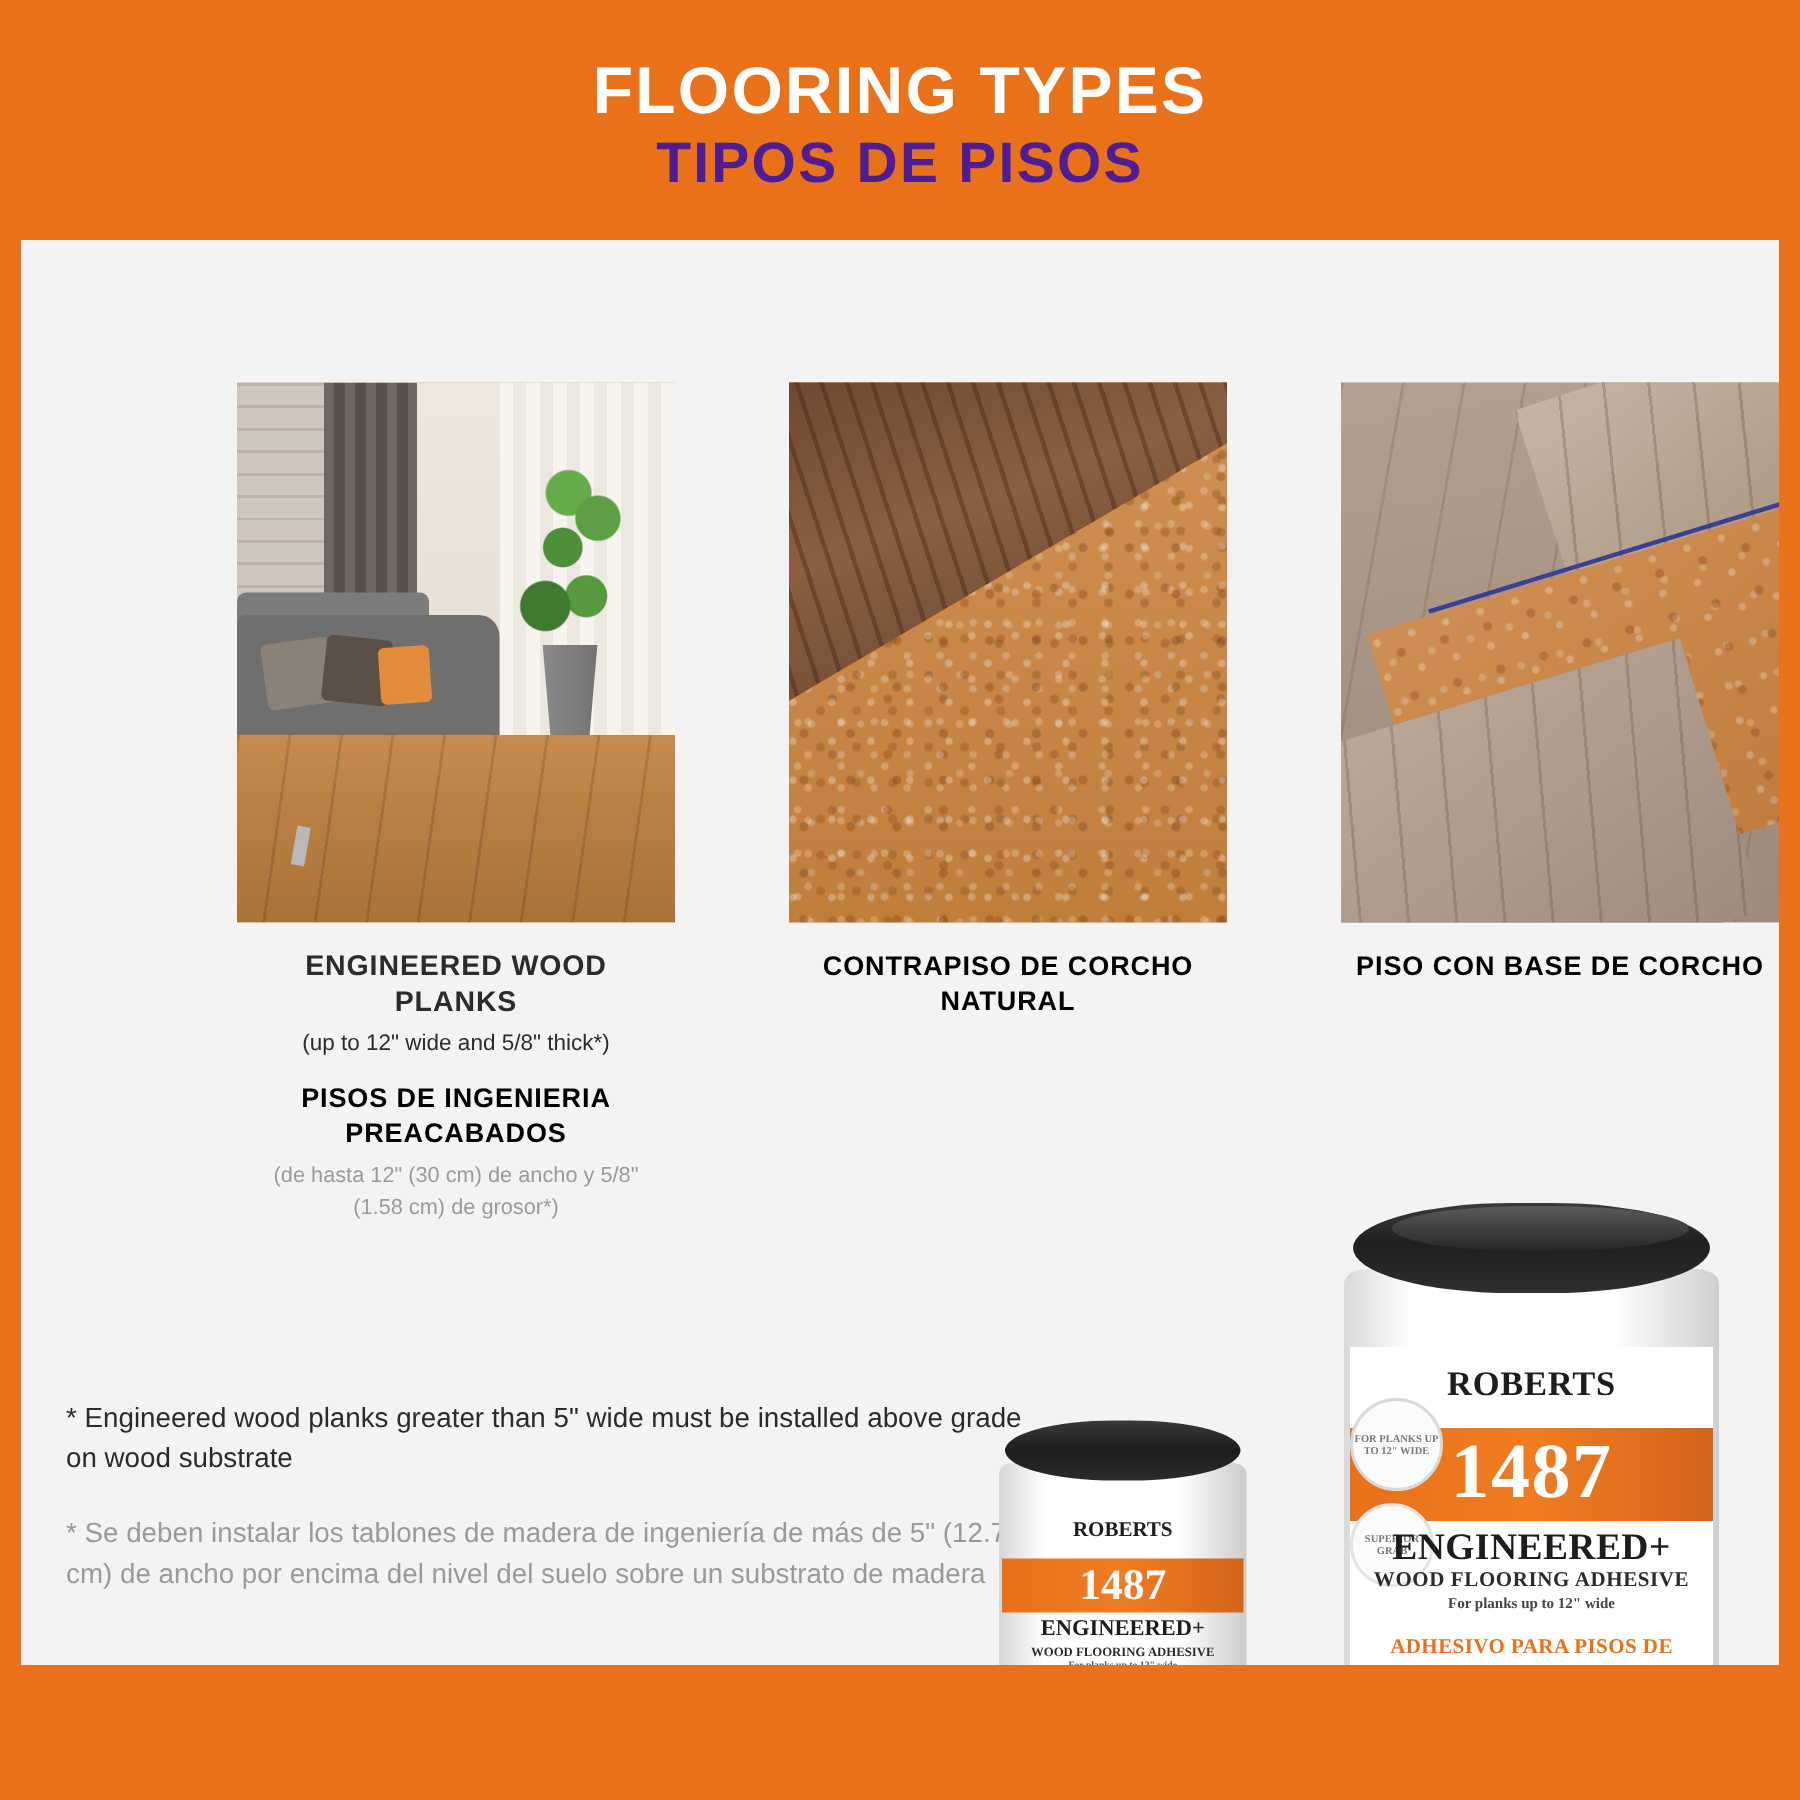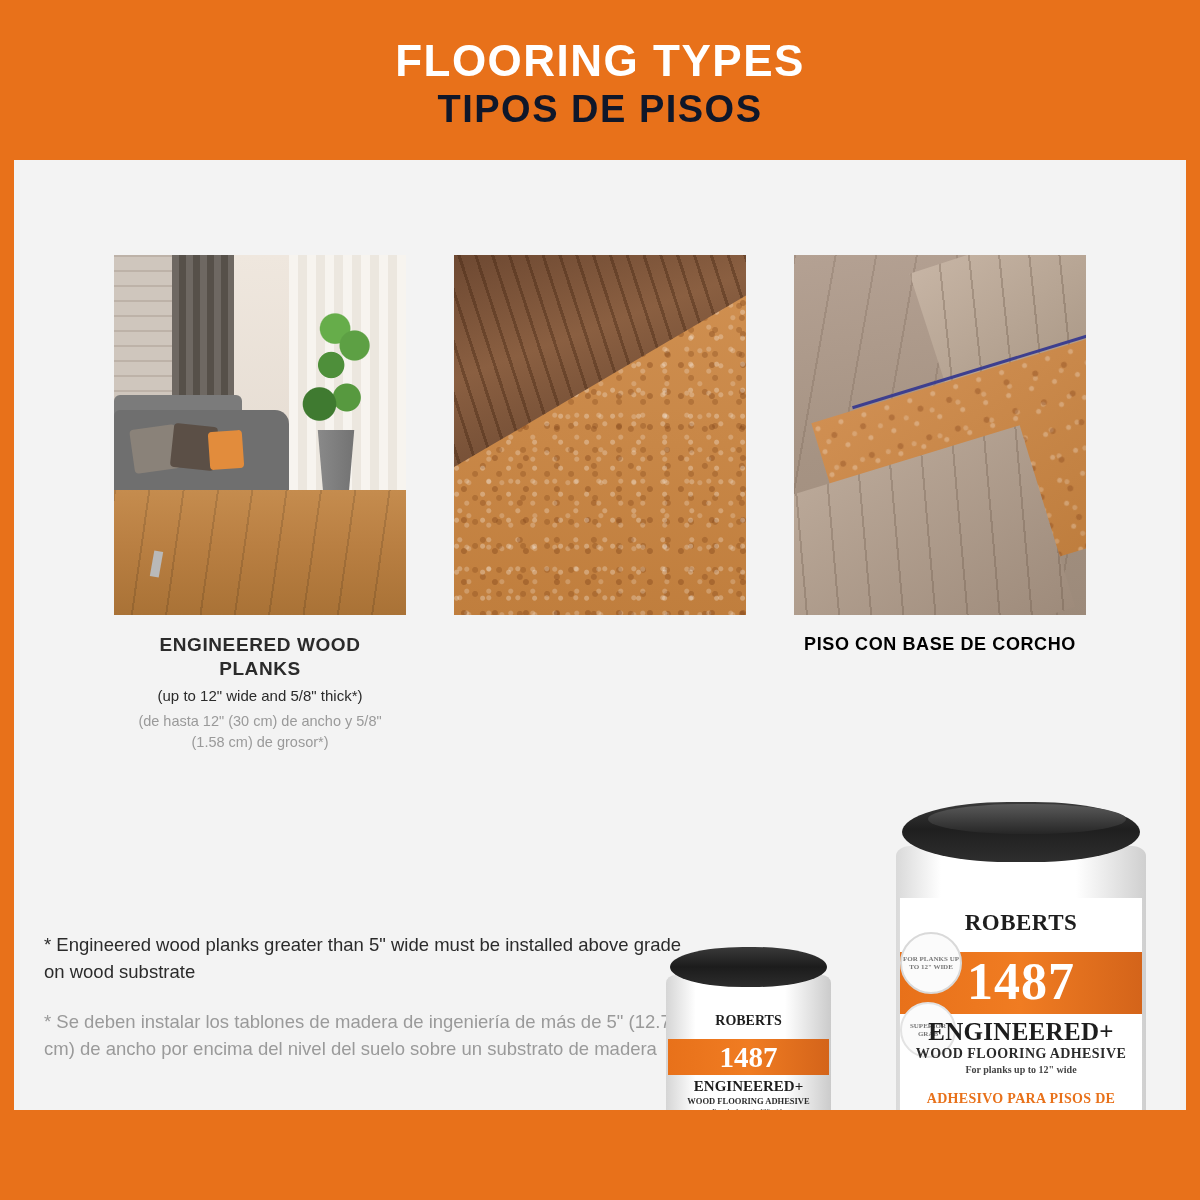--- a/index.html
+++ b/index.html
@@ -46,21 +46,21 @@
     font-weight: 800;
     letter-spacing: 1.5px;
     color: #ffffff;
     text-transform: uppercase;
     line-height: 1.05;
   }
   .header h2 {
     font-size: 38px;
     font-weight: 800;
     letter-spacing: 1.5px;
-    color: #0f172a;
+    color: #4c1d95;
     text-transform: uppercase;
     line-height: 1.15;
     margin-top: 4px;
   }
 
   .footer-bar {
     position: absolute;
     bottom: 0; left: 0;
     width: 1200px;
     height: 90px;
@@ -75,22 +75,22 @@
     background: #f3f3f3;
   }
 
   
   .cards {
     position: absolute;
     top: 95px;
     left: 0;
     width: 1172px;
     display: flex;
-    justify-content: center;
-    gap: 48px;
+    justify-content: flex-end;
+    gap: 76px;
   }
   .card { width: 292px; }
   .card .photo {
     width: 292px;
     height: 360px;
     overflow: hidden;
     position: relative;
     background: #cbbba6;
   }
   .card .caption { text-align: center; margin-top: 18px; padding: 0 6px; }
@@ -445,32 +445,34 @@
           <div class="room-sofa"></div>
           <div class="room-cushion-a"></div>
           <div class="room-cushion-b"></div>
           <div class="room-cushion-c"></div>
           <div class="room-floor"></div>
           <div class="room-leg"></div>
         </div>
         <div class="caption">
           <div class="cap-en">ENGINEERED WOOD PLANKS</div>
           <div class="cap-en-sub">(up to 12" wide and 5/8" thick*)</div>
+          <div class="cap-es">PISOS DE INGENIERIA PREACABADOS</div>
           <div class="cap-es-sub">(de hasta 12" (30 cm) de ancho y 5/8" (1.58 cm) de grosor*)</div>
         </div>
       </div>
 
       <div class="card">
         <div class="photo">
           <div class="cork-wrap">
             <div class="cork-grain"></div>
           </div>
           <div class="cork-plank"></div>
         </div>
         <div class="caption">
+          <div class="cap-es">CONTRAPISO DE CORCHO NATURAL</div>
         </div>
       </div>
 
       <div class="card">
         <div class="photo">
           <div class="cbf-bg"></div>
           <div class="cbf-plank-top"></div>
           <div class="cbf-cork"></div>
           <div class="cbf-line"></div>
           <div class="cbf-plank-bottom"></div>

